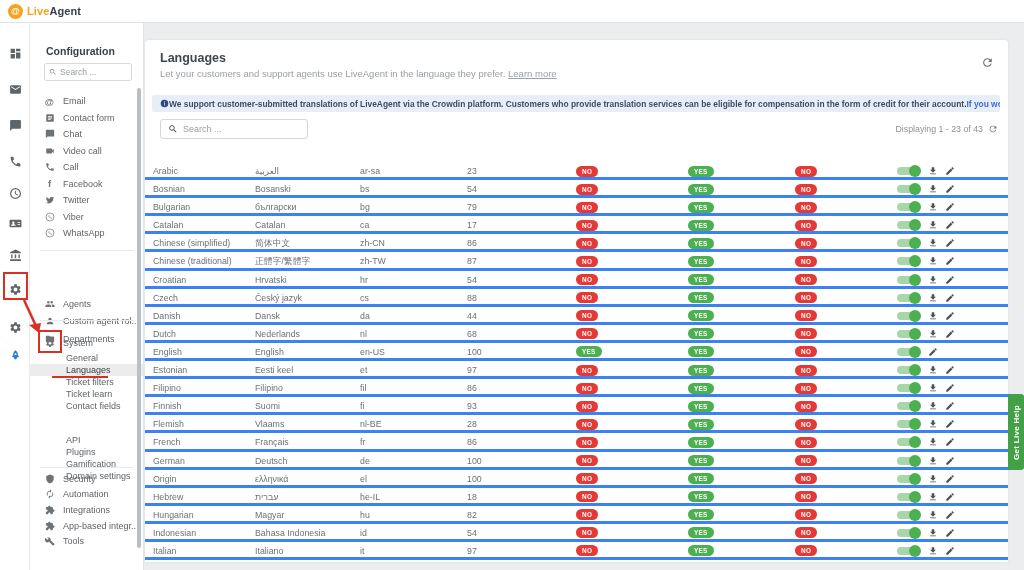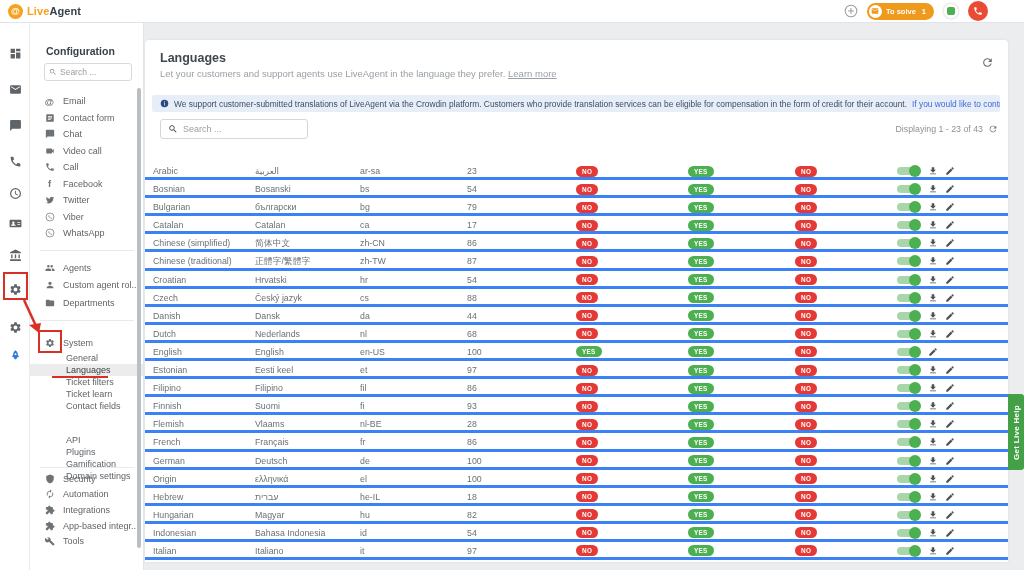--- a/index.html
+++ b/index.html
@@ -58,21 +58,21 @@
   .side-scrollbar{ position:absolute; right:2px; top:65px; width:4px; height:460px; border-radius:2px; background:#b9bfc3; cursor:pointer; }
 
   
   .card{ position:absolute; left:145px; top:40px; width:863px; height:522px; background:#fff; border-radius:4px 4px 0 0;
          box-shadow:0 0 3px rgba(0,0,0,.08); z-index:5; }
   .pg-title{ position:absolute; left:15px; top:11px; font-size:12.5px; font-weight:bold; color:#40484e; }
   .pg-sub{ position:absolute; left:15px; top:28px; font-size:9.5px; color:#9aa0a5; }
   .pg-sub a{ color:#9aa0a5; text-decoration:underline; cursor:pointer;text-align:center; }
   .card-refresh{ position:absolute; right:14px; top:15px; width:13px; height:13px; color:#6d7276; cursor:pointer; }
   .banner{ position:absolute; left:7px; top:55px; width:848px; height:17px; background:#e8eef8; border-radius:2px;
-           display:flex; align-items:center; gap:5px; padding:0 8px; font-size:8.4px; color:#3c4d63; white-space:nowrap; overflow:hidden; }
+           display:flex; align-items:center; padding:0 8px; font-size:8.4px; color:#3c4d63; white-space:nowrap; overflow:hidden;font-weight:bold; }
   .banner .i-ic{ width:9px; height:9px; color:#2c4a80; flex:none; }
   .banner .blink{ color:#3e6ad8; cursor:pointer; }
   .tbl-search{ position:absolute; left:15px; top:79px; width:148px; height:20px; border:1px solid #d5d6d7; border-radius:3px;
                display:flex; align-items:center; gap:5px; padding:0 7px; }
   .tbl-search svg{ width:10px; height:10px; color:#3c4045; flex:none; }
   .tbl-search input{ border:none; outline:none; width:110px; font-size:9px; color:#555; font-family:inherit; }
   .tbl-search input::placeholder{ color:#9aa0a5; }
   .displaying{ position:absolute; right:10px; top:84px; display:flex; align-items:center; gap:5px; font-size:8.8px; color:#8d9296; }
   .displaying svg{ width:10px; height:10px; color:#6d7276; cursor:pointer; }
 
@@ -110,45 +110,20 @@
 </head>
 <body>
 
 <div class="screen">
 
   <div class="topbar">
     <div class="logo">
       <span class="logo-bubble">@</span>
       <span class="brand"><span class="brand-live">Live</span><span class="brand-agent">Agent</span></span>
     </div>
-    <div class="topbar-right">
-      <span class="plus-ic"><svg viewBox="0 0 24 24" width="100%" height="100%">
-            <circle cx="12" cy="12" r="10" fill="none" stroke="currentColor" stroke-width="1.8"></circle>
-            <path fill="none" stroke="currentColor" stroke-width="1.8" d="M12 7v10M7 12h10"></path>
-          </svg></span>
-      <div class="tosolve">
-        <span class="ts-circle">
-            <svg viewBox="0 0 24 24" width="100%" height="100%">
-              <path fill="currentColor" d="M20 4H4a2 2 0 0 0-2 2v12a2 2 0 0 0 2 2h16a2 2 0 0 0 2-2V6a2 2 0 0 0-2-2zm0 4-8 5-8-5V6l8 5 8-5z"></path>
-            </svg>
-          </span>
-        <span>To solve</span>
-        <span class="ts-count">1</span>
-      </div>
-      <div class="chatbtn">
-          <span class="sq"></span>
-        </div>
-      <div class="phonebtn">
-          <span style="width:10px;height:10px;display:flex">
-            <svg viewBox="0 0 24 24" width="100%" height="100%">
-              <path fill="currentColor" d="M6.62 10.79a15.1 15.1 0 0 0 6.59 6.59l2.2-2.2a1 1 0 0 1 1.02-.24c1.12.37 2.33.57 3.57.57a1 1 0 0 1 1 1V20a1 1 0 0 1-1 1C10.61 21 3 13.39 3 4a1 1 0 0 1 1-1h3.5a1 1 0 0 1 1 1c0 1.25.2 2.45.57 3.57.11.35.03.74-.25 1.02l-2.2 2.2z"></path>
-            </svg>
-          </span>
-        </div>
-    </div>
   </div>
 
   <div class="rail" id="rail">
       <div class="rail-item" style="top: 20px;">
         <span style="width:13px;height:13px;display:flex">
           <svg viewBox="0 0 24 24" width="100%" height="100%">
             <path fill="currentColor" d="M3 3h8v8H3zm10 0h8v5h-8zm0 7h8v11h-8zM3 13h8v8H3z"></path>
           </svg>
         </span>
       </div>
@@ -299,21 +274,21 @@
               <g transform="translate(6.8 6.8) scale(0.44)">
                 <path fill="currentColor" d="M6.62 10.79a15.1 15.1 0 0 0 6.59 6.59l2.2-2.2a1 1 0 0 1 1.02-.24c1.12.37 2.33.57 3.57.57a1 1 0 0 1 1 1V20a1 1 0 0 1-1 1C10.61 21 3 13.39 3 4a1 1 0 0 1 1-1h3.5a1 1 0 0 1 1 1c0 1.25.2 2.45.57 3.57.11.35.03.74-.25 1.02l-2.2 2.2z"></path>
               </g>
             </svg>
           </span>
           <span>WhatsApp</span>
         </div>
       </div>
     <div class="divider" style="top:227px"></div>
     <div class="side-block" id="group2" style="top:236px">
-        <div class="side-item" style="height: 17.5px;">
+        <div class="side-item" style="height: 17.5px; margin-top: 36px;">
           <span class="ic">
             <svg viewBox="0 0 24 24" width="100%" height="100%">
               <path fill="currentColor" d="M16 11a3 3 0 1 0 0-6 3 3 0 0 0 0 6zm-8 0a3 3 0 1 0 0-6 3 3 0 0 0 0 6zm0 2c-2.33 0-7 1.17-7 3.5V19h14v-2.5C15 14.17 10.33 13 8 13zm8 0c-.29 0-.62.02-.97.05A4.2 4.2 0 0 1 17 16.5V19h6v-2.5c0-2.33-4.67-3.5-7-3.5z"></path>
             </svg>
           </span>
           <span>Agents</span>
         </div>
         <div class="side-item" style="height: 17.5px;">
           <span class="ic">
             <svg viewBox="0 0 24 24" width="100%" height="100%">

